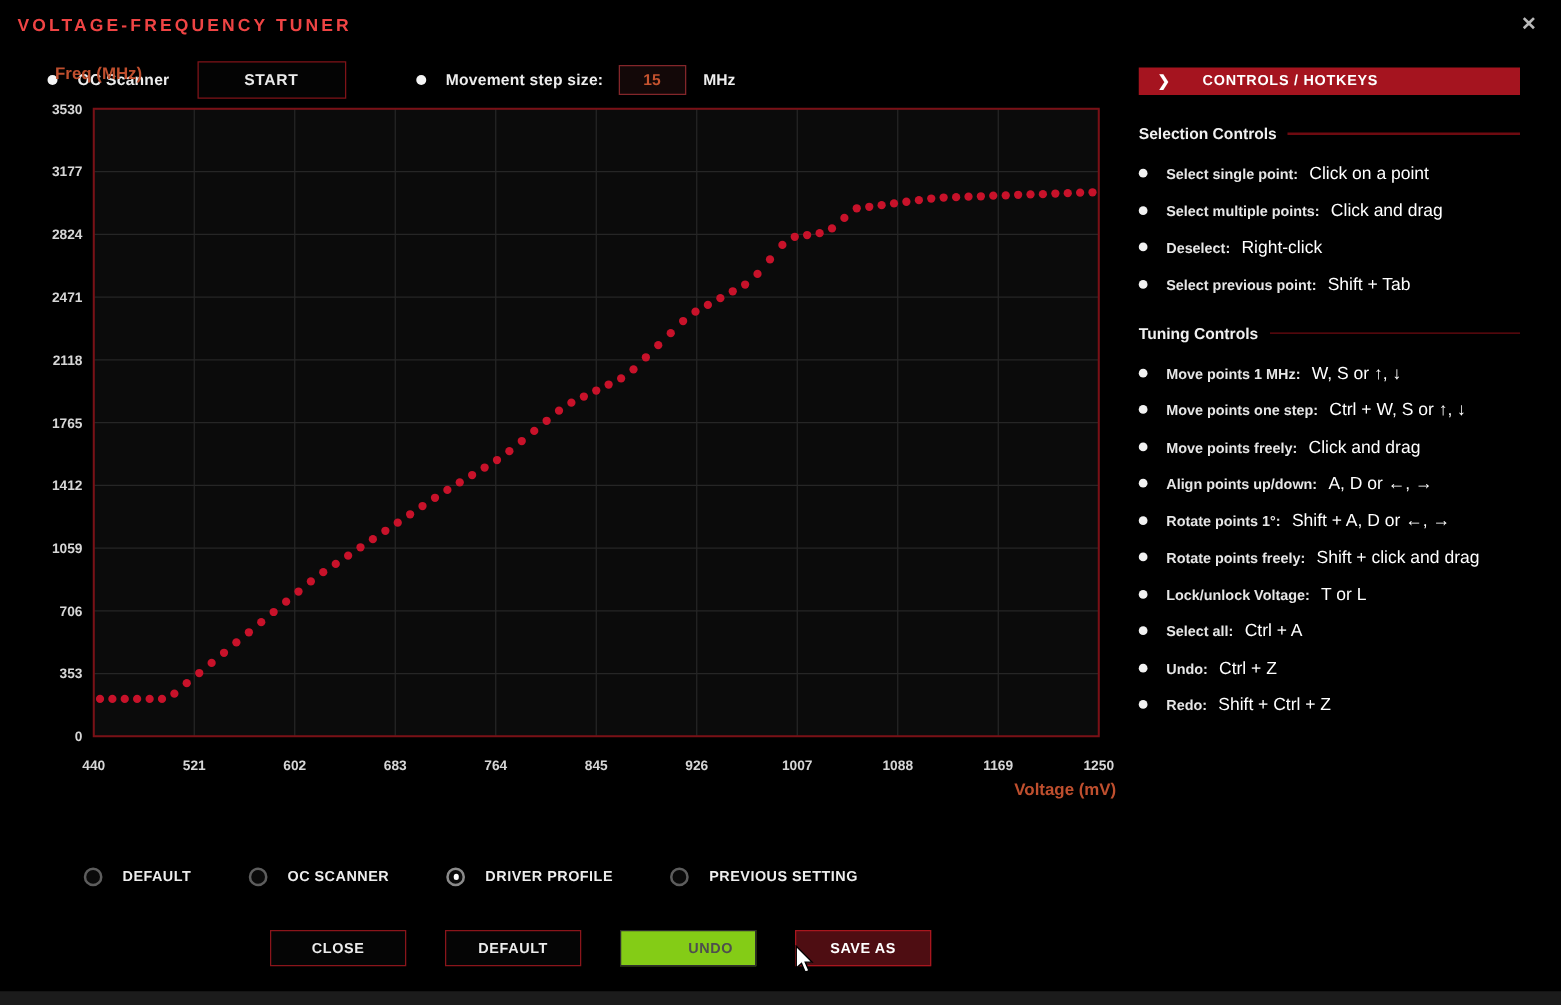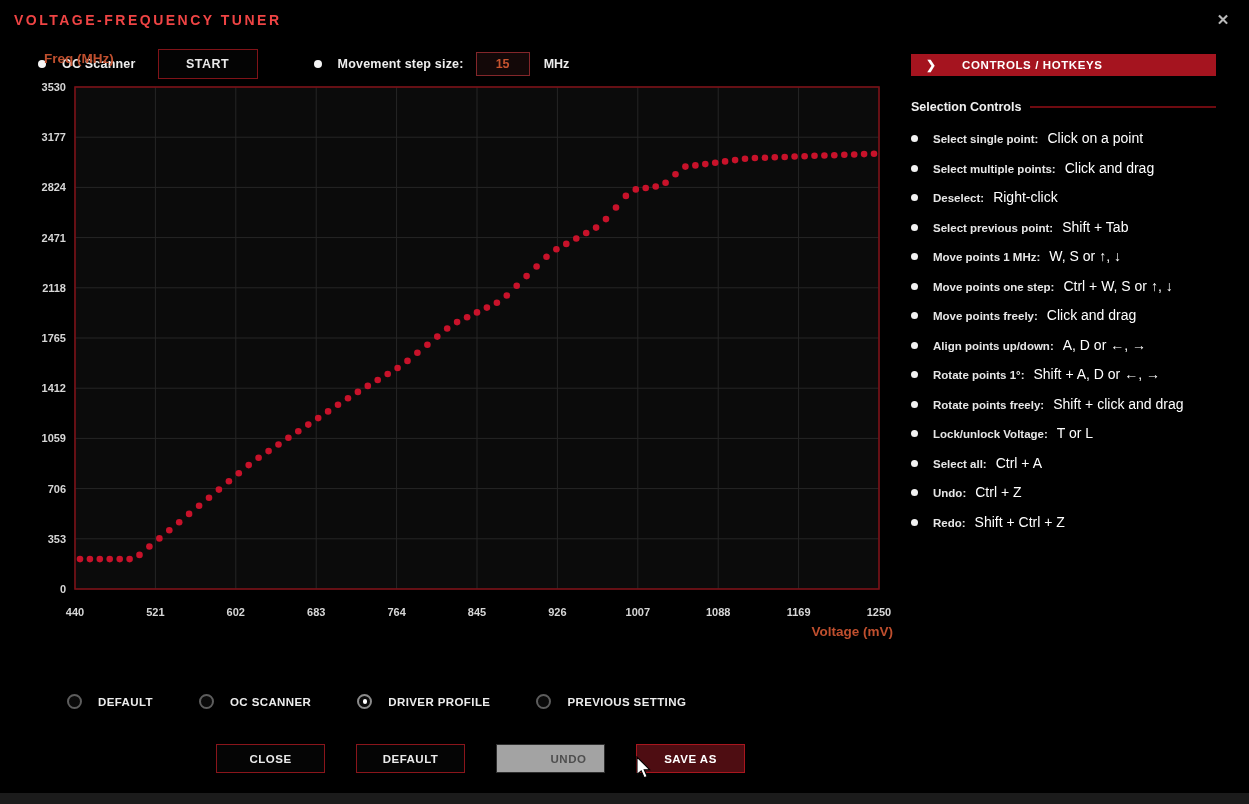--- a/index.html
+++ b/index.html
@@ -18,21 +18,21 @@
     color:#b9b9b9;font-size:15px;font-weight:700;text-align:center;line-height:22px;
     cursor:pointer;
   }
   
   .toolbar{position:absolute;left:38px;top:49px;height:30px;display:flex;align-items:center;}
   .bullet{
     width:8px;height:8px;border-radius:50%;background:#f5f5f5;flex:0 0 auto;
   }
   .tb-label{font-size:12.5px;font-weight:700;color:#ededed;margin:0 0 0 16px;letter-spacing:.2px;}
   .start-btn{
-    margin-left:22px;width:100px;height:30px;box-sizing:border-box;
+    margin-left:22px;width:119px;height:30px;box-sizing:border-box;
     border:1.6px solid #801318;background:#040404;color:#eaeaea;
     font-size:12.5px;font-weight:700;display:flex;align-items:center;justify-content:center;
     letter-spacing:.5px;cursor:pointer;
   }
   .step-group{display:flex;align-items:center;margin-left:56px;}
   .step-input{
     margin-left:12px;width:54px;height:24px;box-sizing:border-box;
     background:#130808;border:1.4px solid #83262a;color:#c5532f;
     font-family:"Liberation Sans",sans-serif;font-size:12.5px;font-weight:700;text-align:center;
   }
@@ -54,21 +54,21 @@
     border-radius:50%;background:#fff;
   }
   .radio-label{margin-left:16px;font-size:11.5px;font-weight:700;color:#ededed;letter-spacing:.4px;}
   
   .footer-row{position:absolute;left:216px;top:744px;display:flex;gap:31px;}
   .f-btn{
     width:109px;height:29px;box-sizing:border-box;display:flex;align-items:center;justify-content:center;
     font-size:11.5px;font-weight:700;letter-spacing:.5px;cursor:pointer;
     border:1.5px solid #8a151b;background:#050505;color:#ececec;
   }
-  .f-btn.disabled{border-color:#2e2e2e;color:#4e4e4e;background:#a3a3a3;cursor:default;padding-left:36px;}
+  .f-btn.disabled{border-color:#2e2e2e;color:#4e4e4e;background:#84cc16;cursor:default;padding-left:36px;}
   .f-btn.active{border:1.8px solid #a8161e;background:#4e0d12;color:#fff;}
   .cursor{position:absolute;left:636px;top:756px;width:17px;height:24px;pointer-events:none;z-index:50;}
   
   .hk-panel{position:absolute;left:911px;top:54px;width:305px;}
   .hk-banner{
     height:22px;background:#a5141f;display:flex;align-items:center;cursor:pointer;
   }
   .hk-chevron{color:#fff;font-size:12px;font-weight:800;margin-left:15px;}
   .hk-banner-text{color:#fff;font-size:11.5px;font-weight:700;letter-spacing:.6px;margin-left:26px;}
   .hk-title-row{display:flex;align-items:center;margin-top:24px;margin-bottom:16px;}
@@ -284,20 +284,24 @@
       <div class="hk-item">
         <div class="hk-bullet"></div>
         <span class="hk-label">Deselect:</span>
         <span class="hk-value">Right-click</span>
       </div>
       <div class="hk-item">
         <div class="hk-bullet"></div>
         <span class="hk-label">Select previous point:</span>
         <span class="hk-value">Shift + Tab</span>
       </div>
+      <div class="hk-title-row">
+        <span class="hk-title">Tuning Controls</span>
+        <div class="hk-line"></div>
+      </div>
       <div class="hk-item">
         <div class="hk-bullet"></div>
         <span class="hk-label">Move points 1 MHz:</span>
         <span class="hk-value">W, S or ↑, ↓</span>
       </div>
       <div class="hk-item">
         <div class="hk-bullet"></div>
         <span class="hk-label">Move points one step:</span>
         <span class="hk-value">Ctrl + W, S or ↑, ↓</span>
       </div>

